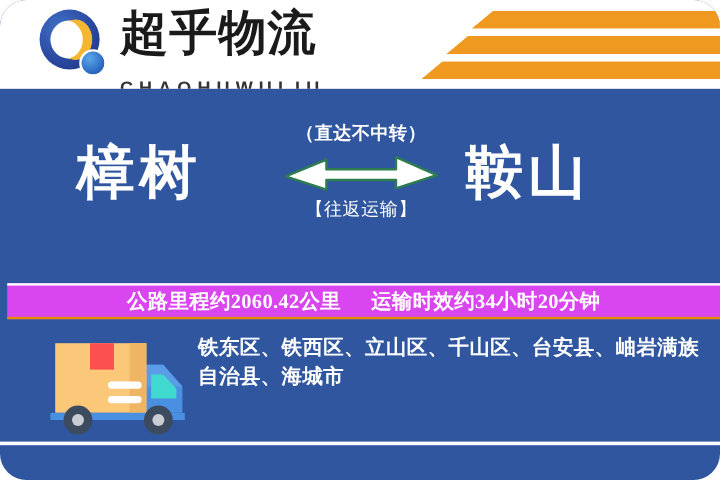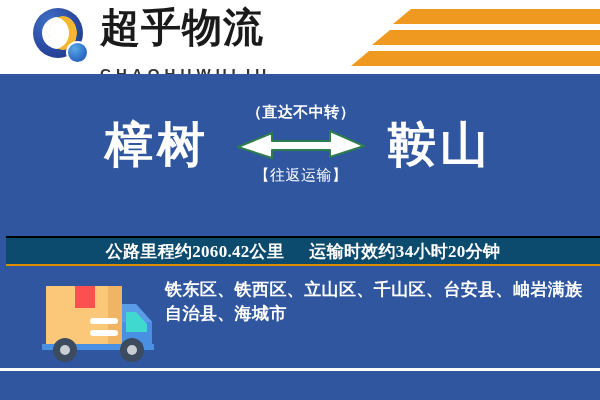--- a/index.html
+++ b/index.html
@@ -10,20 +10,21 @@
   body {
     font-family: "Liberation Sans", "DejaVu Sans", sans-serif;
   }
 
   #banner {
     position: relative;
     width: 600px;
     height: 400px;
     overflow: hidden;
     background: #2f569f;
+    border-radius: 22px;
   }
 
   
   .header {
     position: absolute;
     left: 0; top: 0;
     width: 600px; height: 74px;
     background: #ffffff;
     overflow: hidden;
   }
@@ -120,21 +121,21 @@
     position: absolute;
     top: 43px;
     font-family: "Liberation Serif", "DejaVu Serif", serif;
     font-size: 48px;
     font-weight: bold;
     color: #ffffff;
     letter-spacing: 4px;
     line-height: 56px;
     white-space: nowrap;
   }
-  .city.origin { left: 64px; margin-left: 41px; }
+  .city.origin { left: 64px; }
   .city.dest   { left: 388px; text-align: right; }
 
   .arrow-box {
     position: absolute;
     left: 228px; top: 28px;
     width: 146px; height: 104px;
     text-align: center;
   }
   .arrow-note-top {
     font-family: "Liberation Serif", "DejaVu Serif", serif;
@@ -157,22 +158,22 @@
     line-height: 20px;
     white-space: nowrap;
     letter-spacing: 0.5px;
   }
 
   
   .info-bar {
     position: absolute;
     left: 6px; top: 236px;
     width: 594px; height: 30px;
-    background: #0c4a6e;
-    border-top: 2px solid #000000;
+    background: #d946ef;
+    border-top: 2px solid #ffffff;
     border-bottom: 2px solid #e08b00;
     box-sizing: border-box;
     display: flex;
     align-items: center;
     justify-content: center;
   }
   .info-text {
     font-family: "Liberation Serif", "DejaVu Serif", serif;
     font-size: 17px;
     font-weight: bold;

